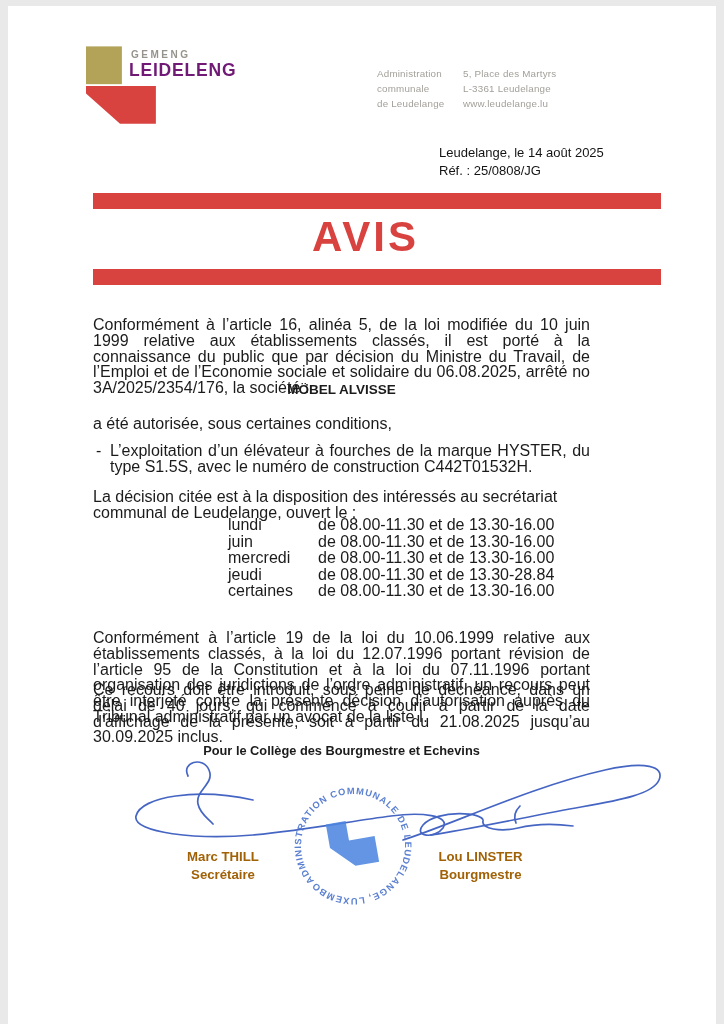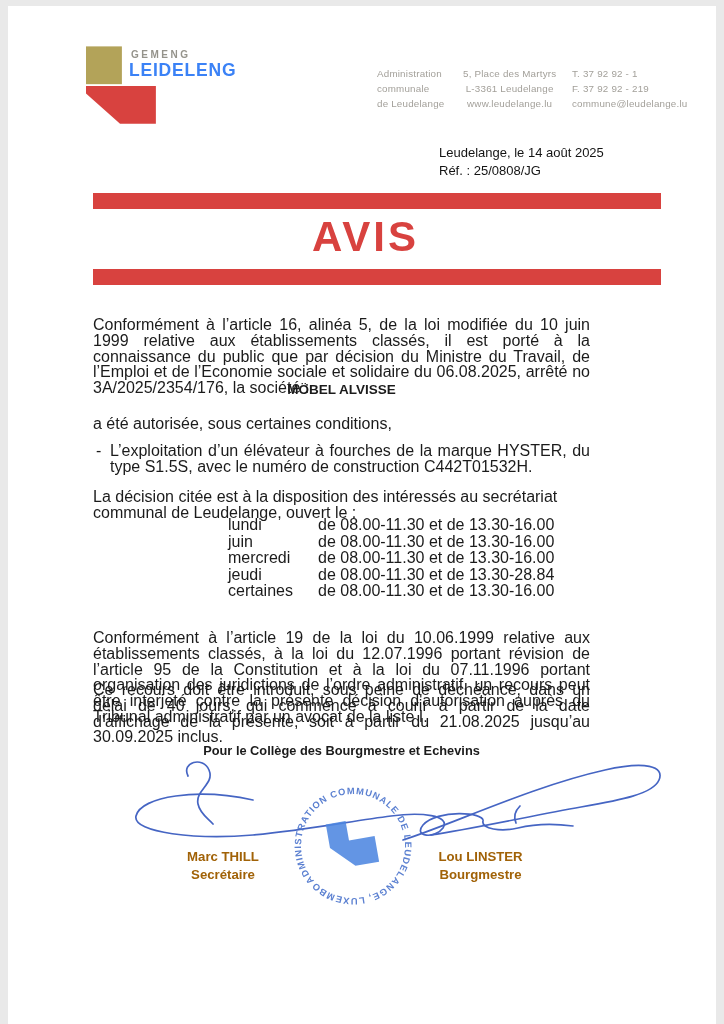--- a/index.html
+++ b/index.html
@@ -8,24 +8,24 @@
     position:relative;width:708px;height:1024px;background:#ffffff;
     margin:6px auto;overflow:hidden;color:#1b1b1b;text-decoration:underline;
   }
   
   .scan-line{position:absolute;left:710px;top:8px;width:2px;height:1010px;background:#c9c9c9;}
   .scan-strip{position:absolute;left:709px;top:888px;width:7px;height:136px;background:#d3c78f;}
 
   
   .logo-svg{position:absolute;left:78px;top:36px;}
   .logo-gemeng{position:absolute;left:123px;top:43px;font-size:10px;letter-spacing:2.5px;color:#95938b;font-weight:bold;}
-  .logo-name{position:absolute;left:121px;top:54px;font-size:17.5px;letter-spacing:0.8px;color:#3b82f6;font-weight:bold;}
+  .logo-name{position:absolute;left:121px;top:54px;font-size:17.5px;letter-spacing:0.8px;color:#701a75;font-weight:bold;}
   .contact{position:absolute;top:60px;font-size:9.8px;line-height:15.2px;color:#a3a09a;letter-spacing:0.2px;}
   .contact.c1{left:369px;}
-  .contact.c2{left:455px;text-align:center;}
+  .contact.c2{left:455px;}
   .contact.c3{left:564px;}
 
   
   .dateline{position:absolute;left:431px;top:138px;font-size:13px;line-height:18px;color:#141414;}
 
   
   .bar{position:absolute;left:85px;width:568px;height:16px;background:#d8423f;}
   .bar.top{top:187px;}
   .bar.bottom{top:263px;}
   .avis-title{
@@ -74,25 +74,20 @@
 
   <div class="contact c1">
     <div>Administration</div>
     <div>communale</div>
     <div>de Leudelange</div>
   </div>
   <div class="contact c2">
     <div>5, Place des Martyrs</div>
     <div>L-3361 Leudelange</div>
     <div>www.leudelange.lu</div>
-  </div>
-  <div class="contact c3">
-    <div>T. 37 92 92 - 1</div>
-    <div>F. 37 92 92 - 219</div>
-    <div>commune@leudelange.lu</div>
   </div>
 
   <div class="dateline">
     <div>Leudelange, le 14 août 2025</div>
     <div>Réf. : 25/0808/JG</div>
   </div>
 
   <div class="bar top"></div>
   <div class="avis-title">AVIS</div>
   <div class="bar bottom"></div>

